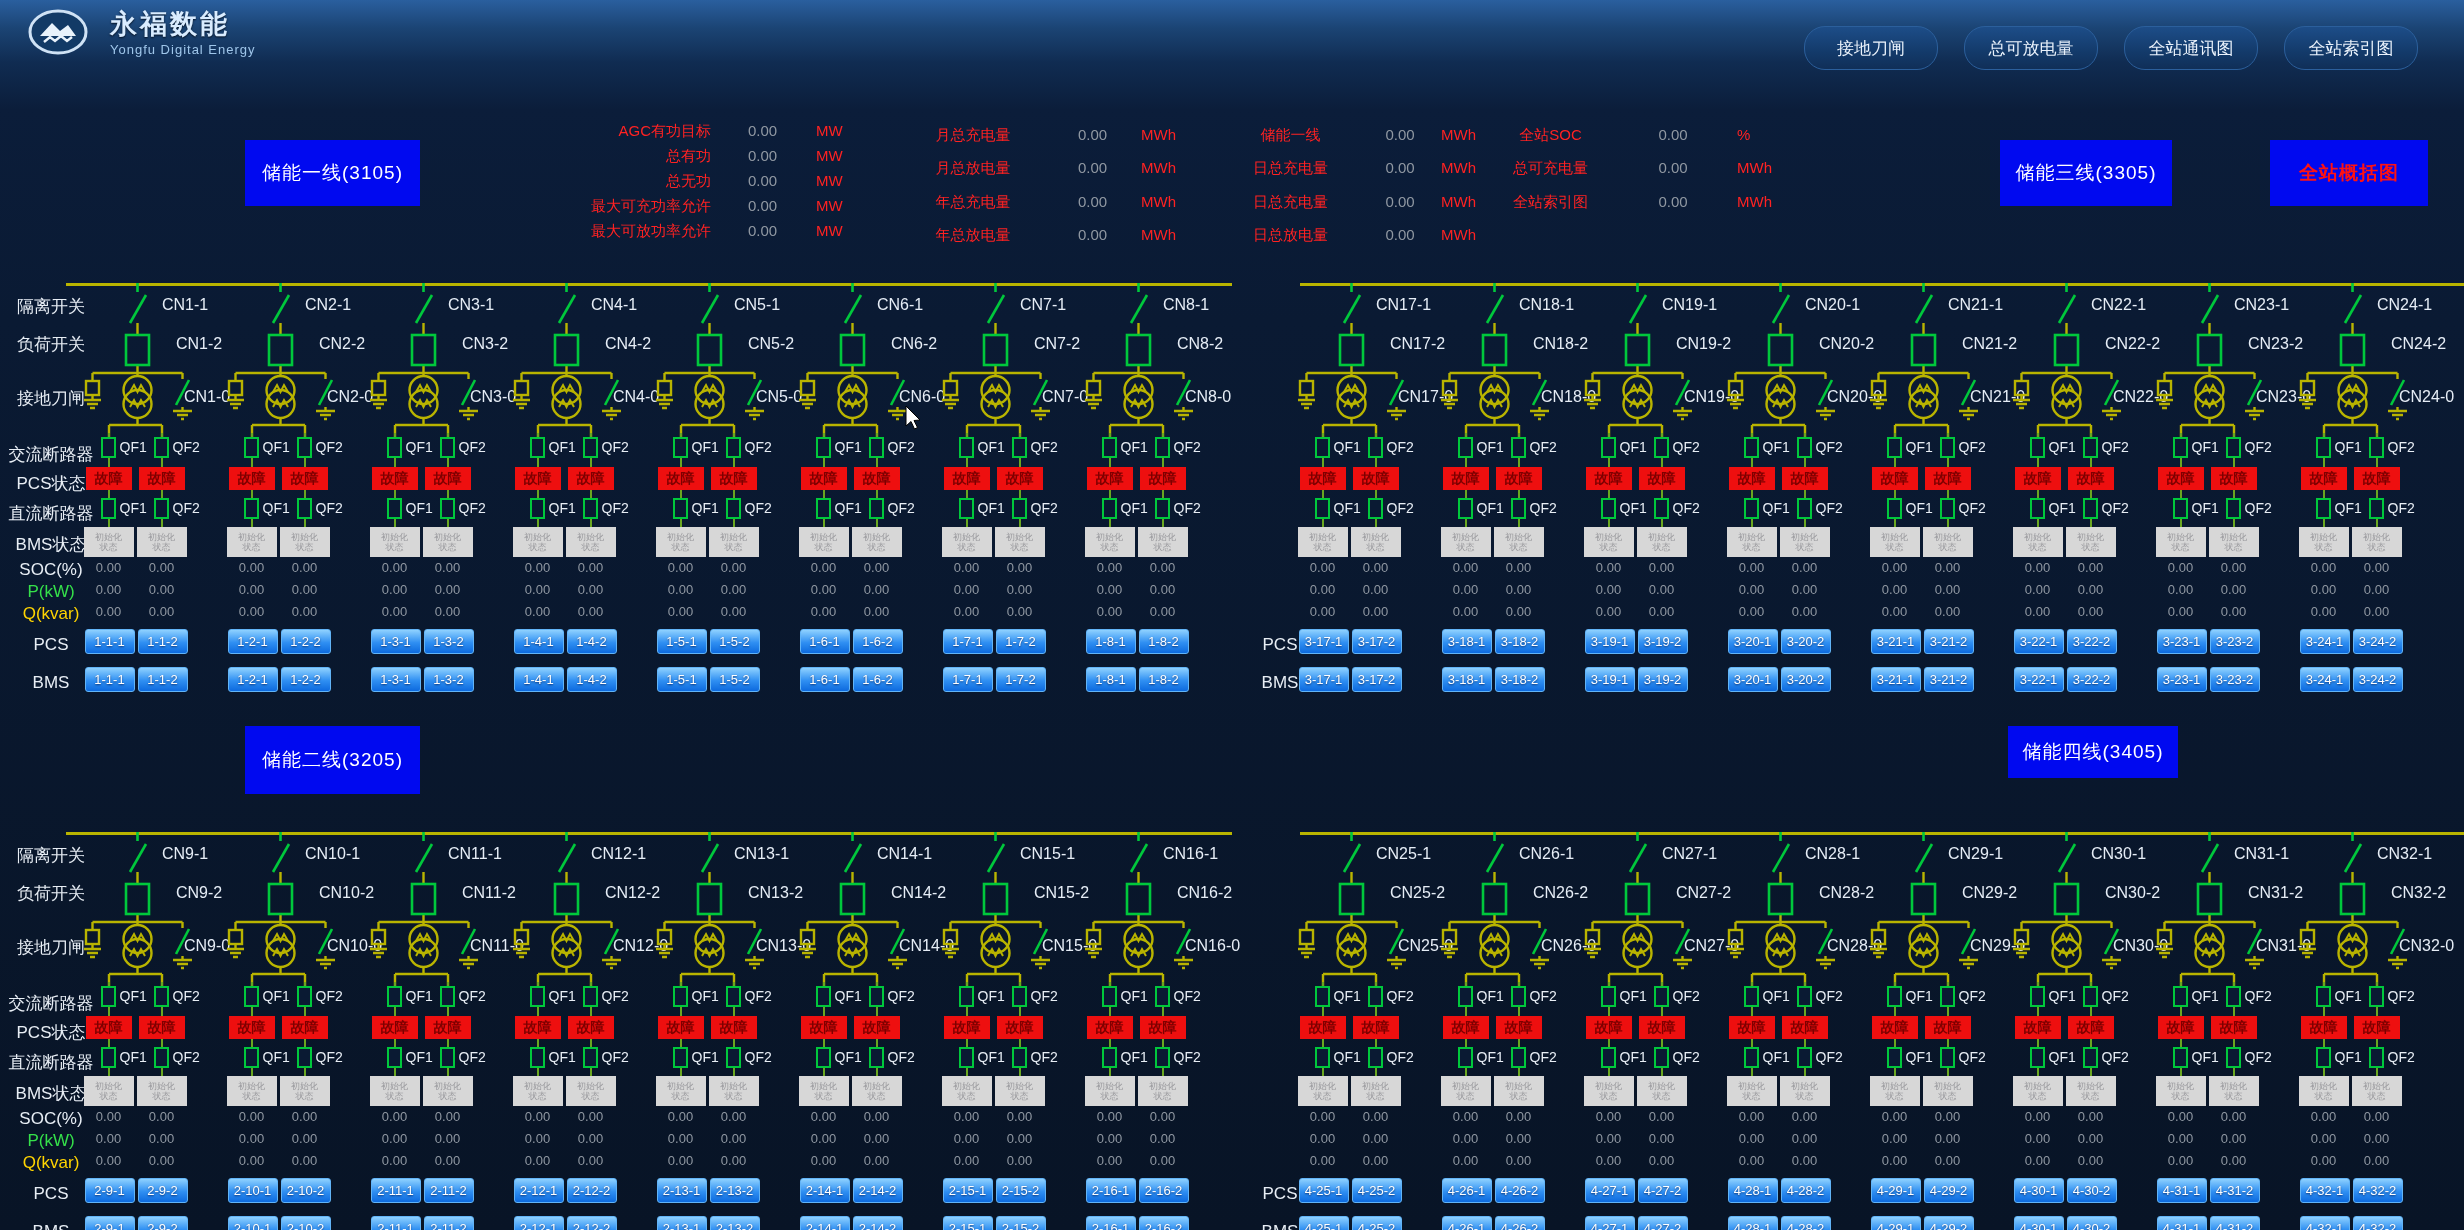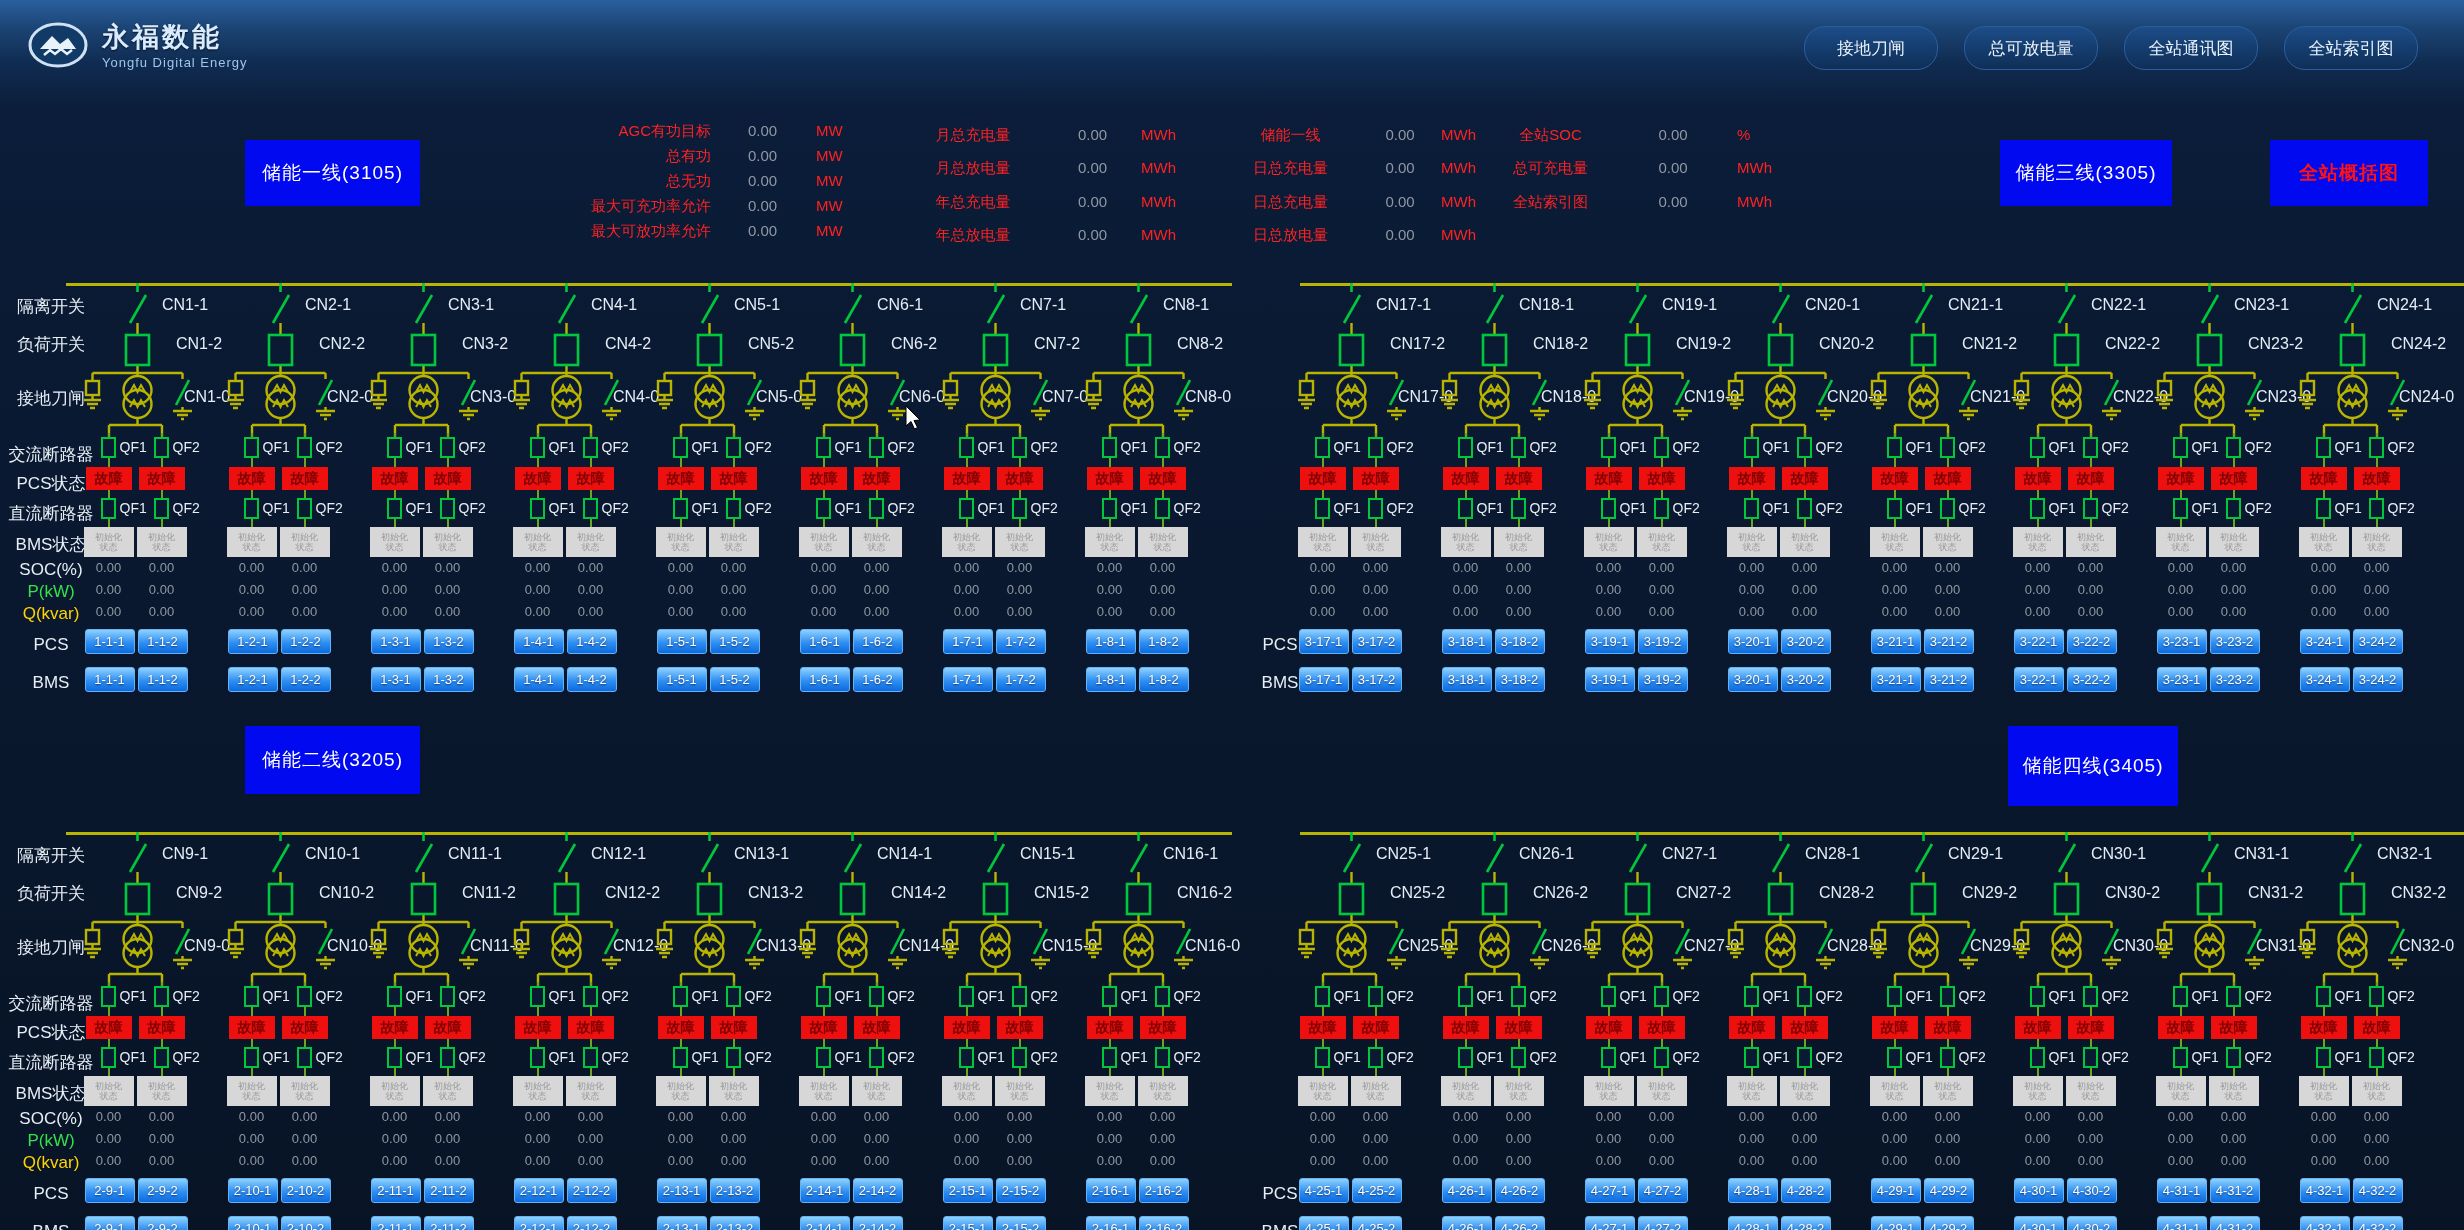--- a/index.html
+++ b/index.html
@@ -1,21 +1,21 @@
 <!DOCTYPE html>
 <html><head>
 <meta charset="utf-8">
 <style>
   html,body{margin:0;padding:0;background:#081426;}
   #app{position:relative;width:2464px;height:1230px;overflow:hidden;
     background:linear-gradient(180deg,#2a5f9e 0px,#1b4474 28px,#102c52 62px,#0b1d3a 110px,#0a1a33 320px,#081426 1230px);
     font-family:"Liberation Sans","DejaVu Sans",sans-serif;color:#e8eef5;}
   
   .header{position:absolute;left:0;top:0;width:100%;height:64px;}
-  .logo{position:absolute;left:28px;top:6px;display:flex;align-items:center;gap:12px;margin-top:13px;}
+  .logo{position:absolute;left:28px;top:6px;display:flex;align-items:center;gap:20px;}
   .logocn{font-size:27px;font-weight:bold;color:#d9ecff;letter-spacing:3px;text-shadow:0 1px 2px #05101f;}
   .logoen{font-size:13px;color:#9fc6ea;letter-spacing:1px;}
   .title{position:absolute;left:0;right:0;top:22px;text-align:center;font-size:35px;font-weight:bold;color:#eef5ff;
     letter-spacing:3px;text-shadow:0 0 22px rgba(90,160,255,.95),0 2px 3px rgba(0,0,0,.55);}
   .nav{position:absolute;right:46px;top:26px;display:flex;gap:26px;}
   .navbtn{width:132px;height:42px;border-radius:21px;display:flex;align-items:center;justify-content:center;
     background:linear-gradient(180deg,#1d4d88,#133a6a 60%,#102f58);border:1px solid #2b5f9c;font-size:17px;color:#eaf2fb;cursor:pointer;}
   
   .statgroup{position:absolute;top:118px;display:grid;align-content:start;font-size:15px;}
   .slabel{color:#ff2222;text-align:right;padding-right:4px;}
@@ -1434,21 +1434,21 @@
     <span>初始化</span>
     <span>状态</span>
   </div>
   <div class="val" style="left:71px;top:277px">0.00</div>
   <div class="val" style="left:71px;top:299px">0.00</div>
   <div class="val" style="left:71px;top:321px">0.00</div>
   <div class="idbtn" style="left:72px;top:346px">2-16-2</div>
   <div class="idbtn" style="left:72px;top:384px">2-16-2</div>
       </div>
       <div class="bus" style="left:1300px;top:832px;width:1164px"></div>
-      <div class="secbtn" style="left:2008px;top:726px;width:170px;height:80px">储能四线(3405)</div>
+      <div class="secbtn" style="left:2008px;top:726px;width:170px;height:52px">储能四线(3405)</div>
       <div class="rowlab" style="left:1240px;top:1184px;width:80px">PCS</div>
       <div class="rowlab" style="left:1240px;top:1222px;width:80px">BMS</div>
       <div class="unit" style="left:1279.5px;top:832px">
         <svg class="udia" width="143" height="156">
     <g class="ystroke">
       <path d="M71.5,40 V52 M71.5,82 V90 M26.5,90 H116.5 M26.5,90 V98 M71.5,90 V94 M116.5,90 V96 M71.5,135 V142 M43,142 H96 M43,142 V156 M96,142 V156 M26.5,112 V117 M116.5,124 V128"></path>
       <rect x="20" y="98" width="13" height="14"></rect>
       <path d="M18,117 H35 M21,121 H32 M24,125 H29"></path>
       <path d="M107,128 H126 M111,132 H122 M115,136 H118"></path>
       <circle cx="71.5" cy="107" r="14"></circle>

